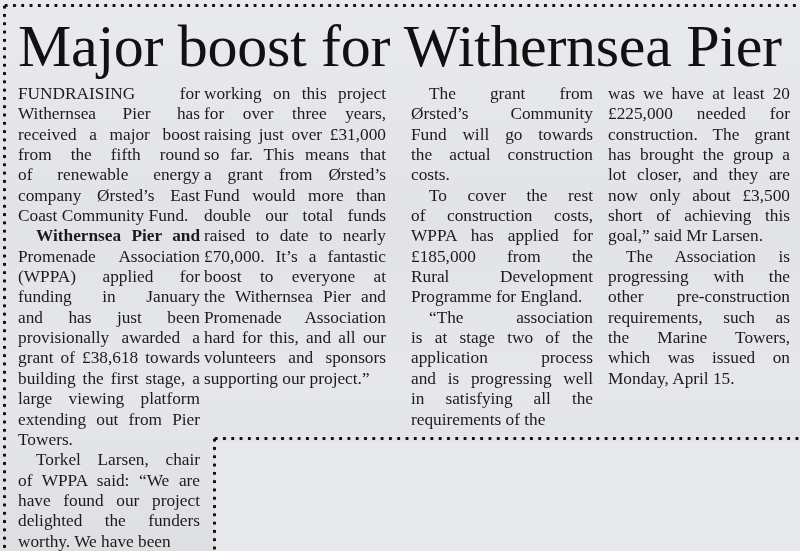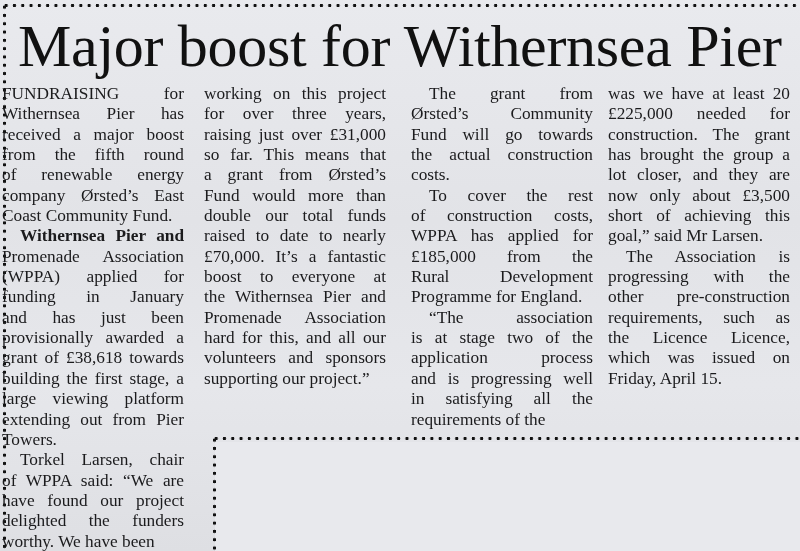--- a/index.html
+++ b/index.html
@@ -29,21 +29,21 @@
     white-space:nowrap; margin:0; font-weight:normal; color:#111;
   }
   .col {
     position:absolute; top:84px;
     font-size:17.3px; line-height:20.35px;
     text-align:justify; text-align-last:auto;
   }
   .col p { margin:0; }
   .col .line { display:block; text-align:justify; text-align-last:justify; white-space:nowrap; height:20.35px; }
   .col .line.last { text-align-last:left; }
-  .c1 { left:2px; width:182px; }
+  .c1 { left:18px; width:182px; }
   .c2 { left:204px; width:182px; }
   .c3 { left:411px; width:182px; }
   .c4 { left:608px; width:182px; }
   .blank-box {
     position:absolute; left:215px; top:442px; width:585px; height:109px;
     background:#e8e9ed;
   }
 </style>
 </head>
 <body>
@@ -138,22 +138,22 @@
         <span class="line">lot closer, and they are</span>
         <span class="line">now only about £3,500</span>
         <span class="line">short of achieving this</span>
         <span class="line last">goal,” said Mr Larsen.</span>
       </p>
       <p>
         <span class="line" style="padding-left: 18px;">The Association is</span>
         <span class="line">progressing with the</span>
         <span class="line">other pre-construction</span>
         <span class="line">requirements, such as</span>
-        <span class="line">the Licence Licence,</span>
+        <span class="line">the Marine Towers,</span>
         <span class="line">which was issued on</span>
-        <span class="line last">Friday, April 15.</span>
+        <span class="line last">Monday, April 15.</span>
       </p>
     </div>
 
   <div class="blank-box"></div>
   <div class="dots-h" style="left:212px; top:436px; width:588px;"></div>
   <div class="dots-v" style="left:212px; top:436px; height:115px;"></div>
 </div>
 
 </body></html>

